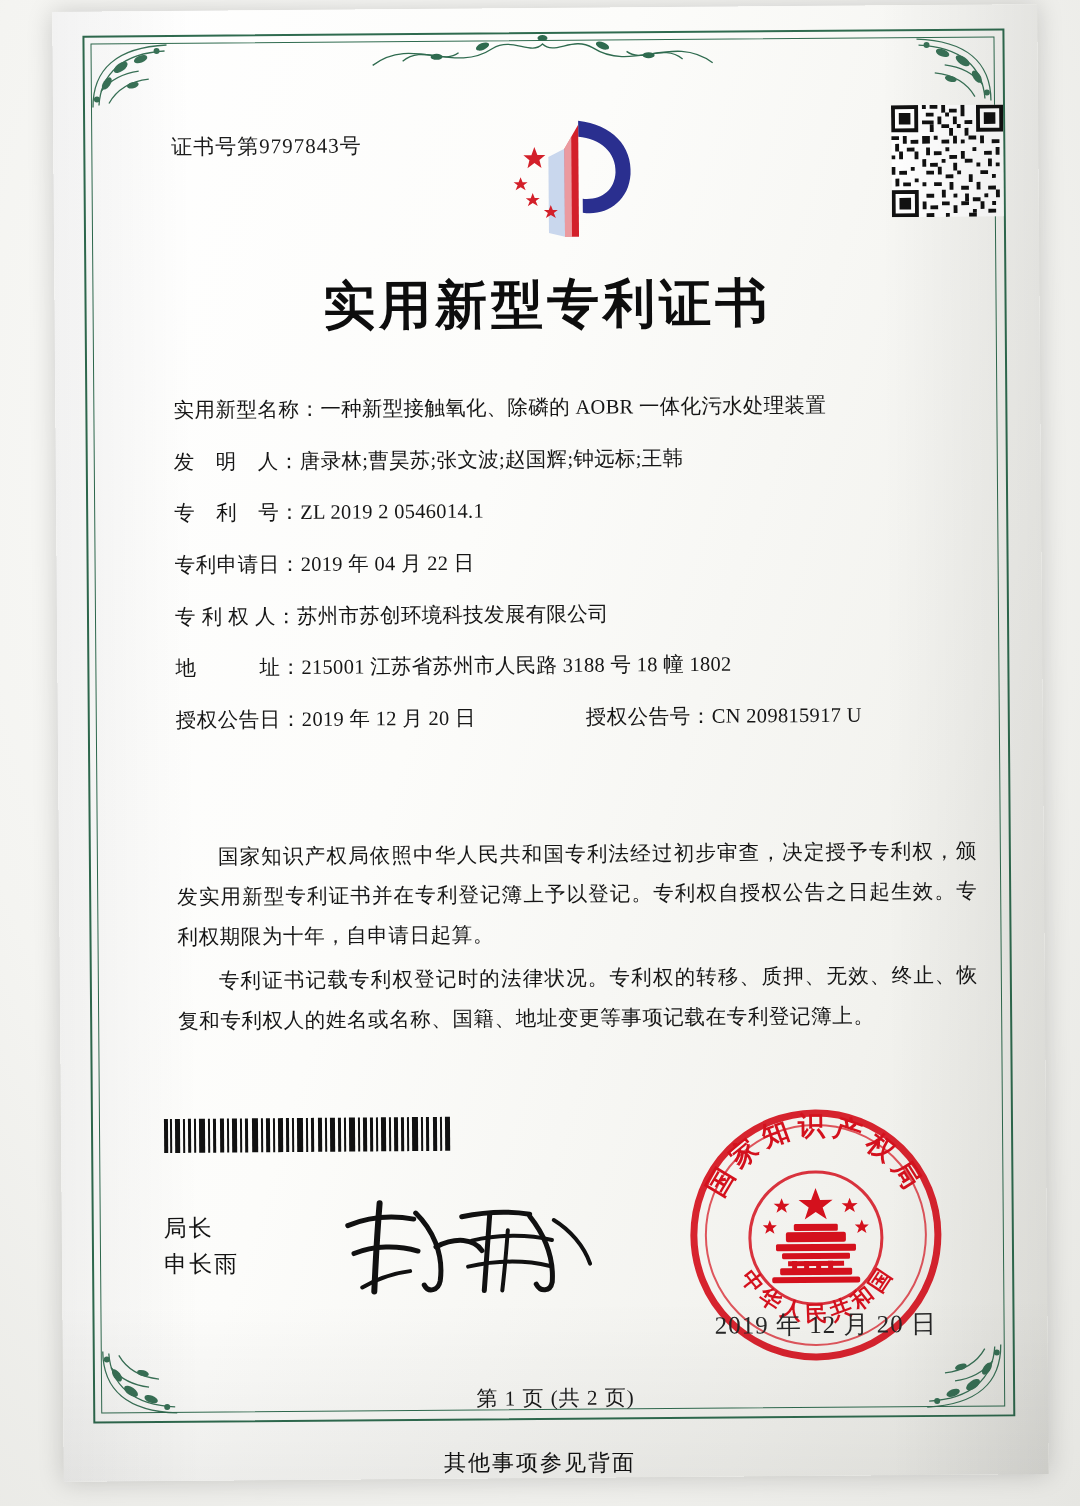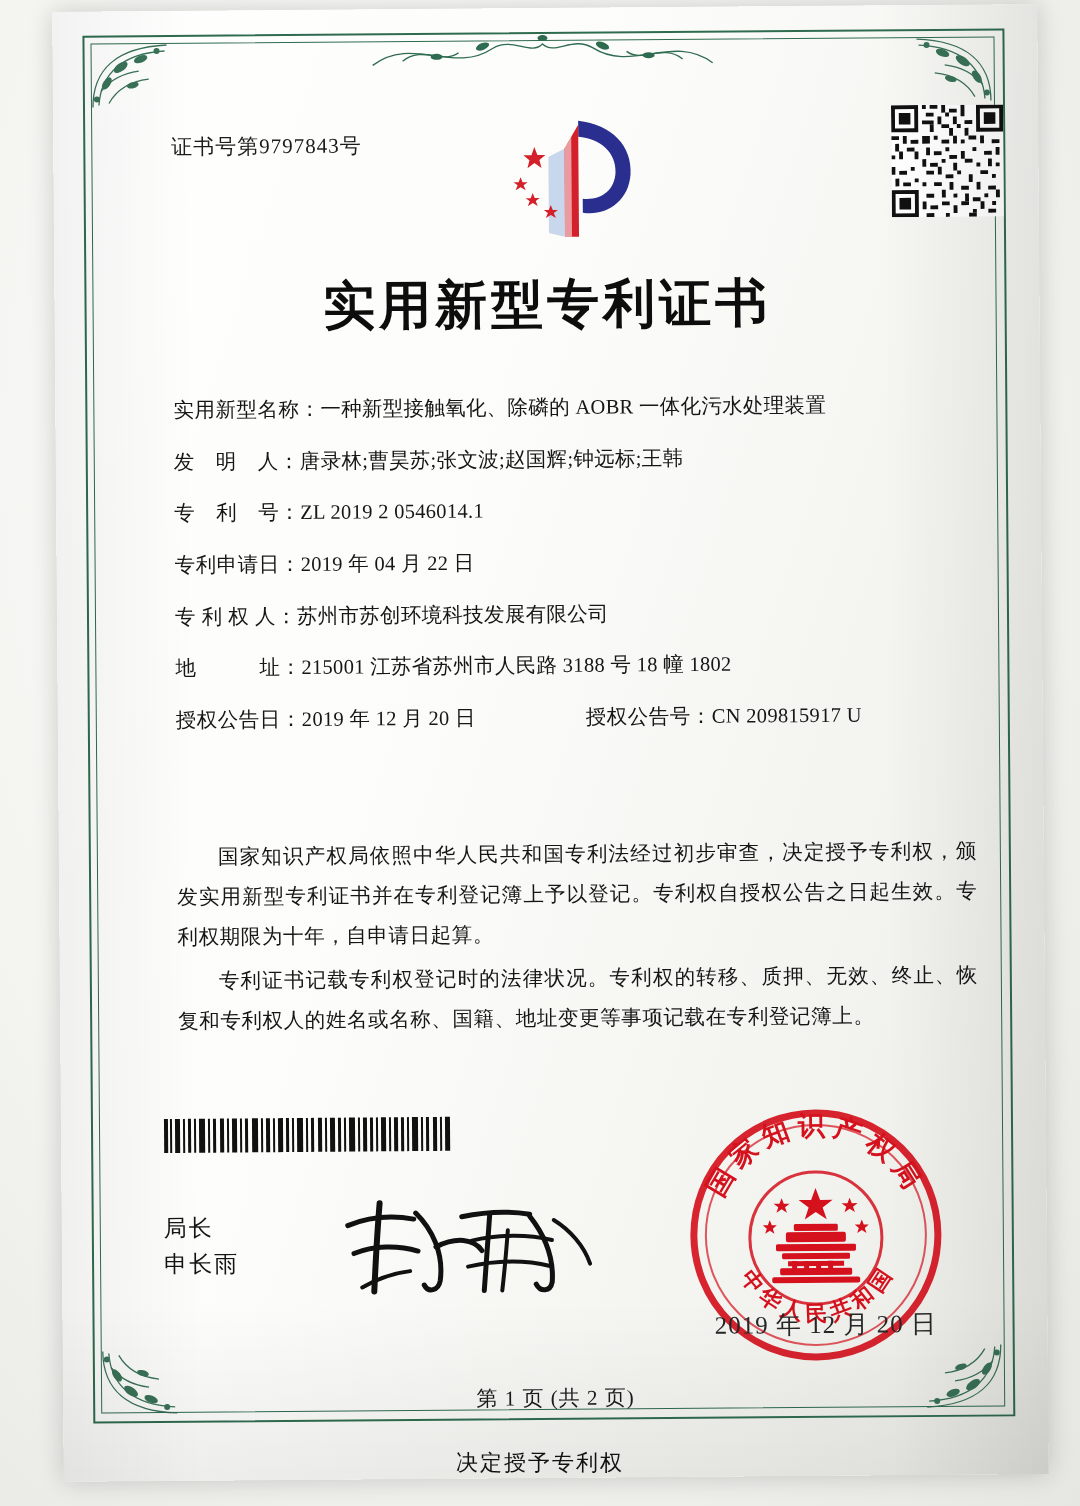--- a/index.html
+++ b/index.html
@@ -544,14 +544,14 @@
             <rect x="12" y="23" width="5" height="8"></rect>
           </g>
         </g>
       </g>
     </svg>
     <div class="seal-date">2019 年 12 月 20 日</div>
 
     <div class="page-no">第 1 页 (共 2 页)</div>
   </div>
 
-  <div class="footer-note">决定授予专利权</div>
+  <div class="footer-note">其他事项参见背面</div>
 </div>
 
 </body></html>

